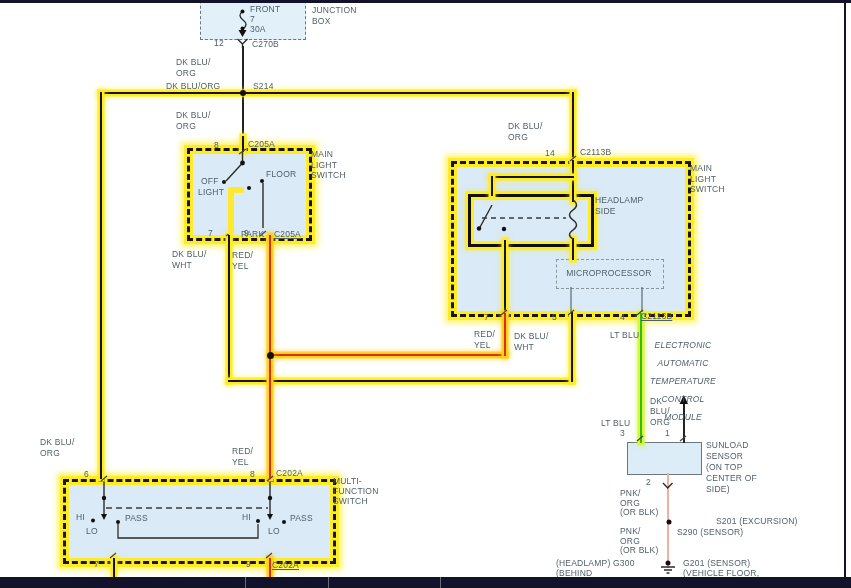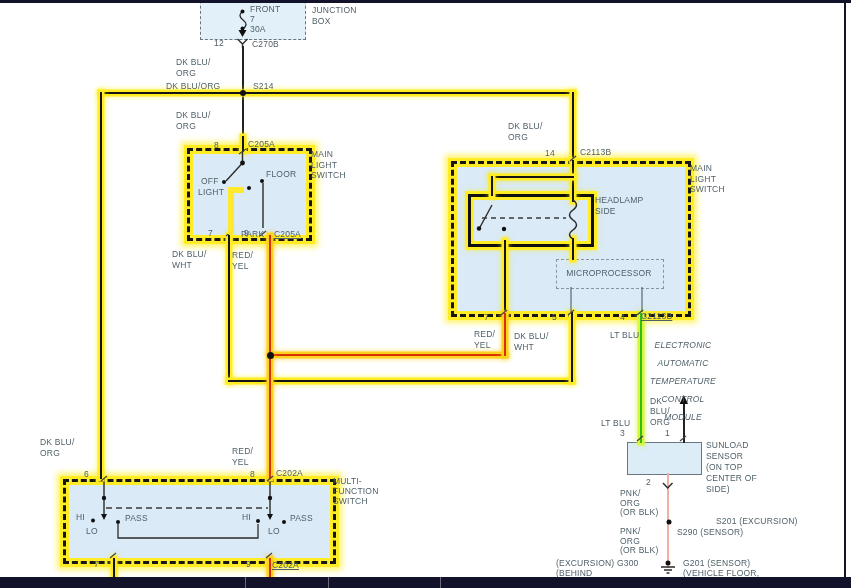--- a/index.html
+++ b/index.html
@@ -239,21 +239,21 @@
   <div class="lb r" style="left:646px;top:477px;width:14px;">2</div>
 
   <div class="lb r" style="left:620px;top:489px;width:47px;line-height:9.6px;">PNK/
 ORG
 (OR BLK)</div>
   <div class="lb" style="left:716px;top:516px;">S201  (EXCURSION)</div>
   <div class="lb" style="left:677px;top:527px;">S290  (SENSOR)</div>
   <div class="lb r" style="left:620px;top:527px;width:47px;line-height:9.6px;">PNK/
 ORG
 (OR BLK)</div>
-  <div class="lb r" style="left:556px;top:558px;width:104px;">(EXCURSION)   G300</div>
+  <div class="lb r" style="left:556px;top:558px;width:104px;">(HEADLAMP)   G300</div>
   <div class="lb" style="left:683px;top:558px;">G201  (SENSOR)</div>
   <div class="lb r" style="left:556px;top:568px;width:104px;line-height:10px;">(BEHIND
 LEFT SIDE</div>
   <div class="lb" style="left:683px;top:568px;line-height:10px;">(VEHICLE FLOOR,
 IN LEFT FRONT</div>
 
   <div class="lb r" style="left:40px;top:437px;width:58px;">DK BLU/
 ORG</div>
   <div class="lb r" style="left:232px;top:446px;width:30px;">RED/
 YEL</div>

